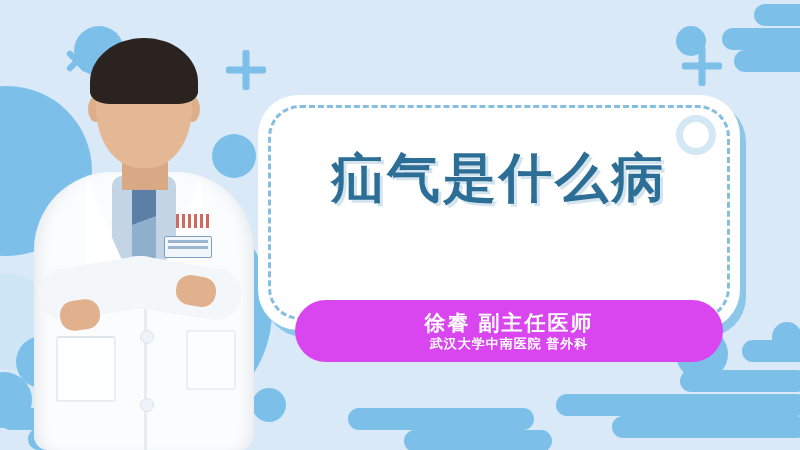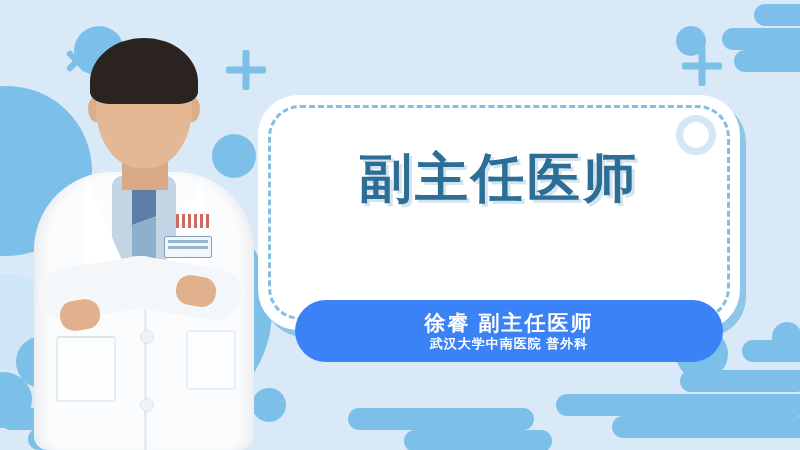--- a/index.html
+++ b/index.html
@@ -102,21 +102,21 @@
     white-space: nowrap;
   }
 
   
   #pill {
     position: absolute;
     left: 295px;
     top: 300px;
     width: 428px;
     height: 62px;
-    background: #3b82f6;
+    background: #d946ef;
     border-radius: 999px;
     display: flex;
     flex-direction: column;
     align-items: center;
     justify-content: center;
     color: #ffffff;
     line-height: 1.24;
   }
   #pill .l1 {
     font-size: 21px;
@@ -376,21 +376,21 @@
     <div id="doc-neck"></div>
     <div id="doc-ear-l"></div>
     <div id="doc-ear-r"></div>
     <div id="doc-head"></div>
     <div id="doc-hair"></div>
   </div>
 
   <div id="card">
     <div id="card-dash"></div>
     <div id="card-ring"></div>
-    <div id="title">副主任医师</div>
+    <div id="title">疝气是什么病</div>
   </div>
 
   <div id="pill">
     <div class="l1">徐睿 副主任医师</div>
     <div class="l2">武汉大学中南医院 普外科</div>
   </div>
 
 </div>
 
 </body></html>

